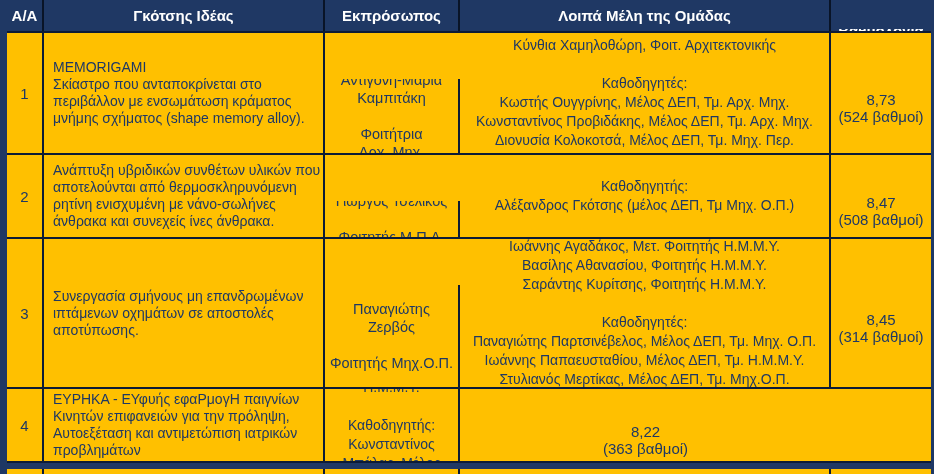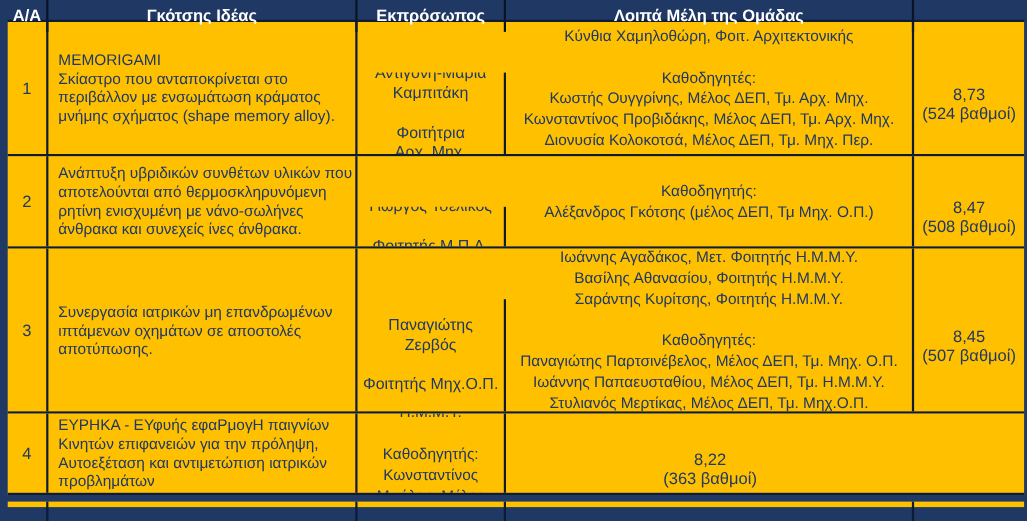--- a/index.html
+++ b/index.html
@@ -27,21 +27,21 @@
     border-right:2px solid var(--grid);
     overflow:hidden;
     display:flex;
     flex-direction:column;
     align-items:center;
     justify-content:center;
     text-align:center;
   }
   .cell:last-child{border-right:none;margin-top:29px;}
   
-  .header-row{height:20px;background:var(--header-bg);}
+  .header-row{height:33px;background:var(--header-bg);}
   .header-row .cell{
     color:var(--header-text);
     font-weight:bold;
     font-size:15px;
     border-right-color:#091427;
   }
   
   .body-row{background:var(--body-bg);color:var(--body-text);}
   .row-1{height:122px;}
   .row-2{height:84px;}
@@ -124,35 +124,35 @@
     <div class="cell cell-members preline">Καθοδηγητής:
 Αλέξανδρος Γκότσης (μέλος ΔΕΠ, Τμ Μηχ. Ο.Π.)</div>
     <div class="cell cell-score">
       <div>8,47</div>
       <div>(508 βαθμοί)</div>
     </div>
   </div>
 
   <div class="grid-row body-row row-3">
     <div class="cell cell-num">3</div>
-    <div class="cell cell-title preline">Συνεργασία ιατρικών μη επανδρωμένων ιπτάμενων οχημάτων σε αποστολές αποτύπωσης.</div>
+    <div class="cell cell-title preline">Συνεργασία σμήνους μη επανδρωμένων ιπτάμενων οχημάτων σε αποστολές αποτύπωσης.</div>
     <div class="cell cell-rep preline">Παναγιώτης Ζερβός
 
 Φοιτητής Μηχ.Ο.Π.</div>
     <div class="cell cell-members preline">Ιωάννης Αγαδάκος, Μετ. Φοιτητής Η.Μ.Μ.Υ.
 Βασίλης Αθανασίου, Φοιτητής Η.Μ.Μ.Υ.
 Σαράντης Κυρίτσης, Φοιτητής Η.Μ.Μ.Υ.
 
 Καθοδηγητές:
 Παναγιώτης Παρτσινέβελος, Μέλος ΔΕΠ, Τμ. Μηχ. Ο.Π.
 Ιωάννης Παπαευσταθίου, Μέλος ΔΕΠ, Τμ. Η.Μ.Μ.Υ.
 Στυλιανός Μερτίκας, Μέλος ΔΕΠ, Τμ. Μηχ.Ο.Π.</div>
     <div class="cell cell-score">
       <div>8,45</div>
-      <div>(507 βαθμοί)</div>
+      <div>(314 βαθμοί)</div>
     </div>
   </div>
 
   <div class="grid-row body-row row-4">
     <div class="cell cell-num">4</div>
     <div class="cell cell-title preline">ΕΥΡΗΚΑ - ΕΥφυής εφαΡμογΗ παιγνίων Κινητών επιφανειών για την πρόληψη, Αυτοεξέταση και αντιμετώπιση ιατρικών προβλημάτων</div>
     <div class="cell cell-members preline">Γιώργος Επιτρόπου, Μετ. Φοιτητής Η.Μ.Μ.Υ.
 
 Καθοδηγητής:
 Κωνσταντίνος Μπάλας, Μέλος ΔΕΠ, Τμ. Η.Μ. &amp; Μ.Υ.</div>

